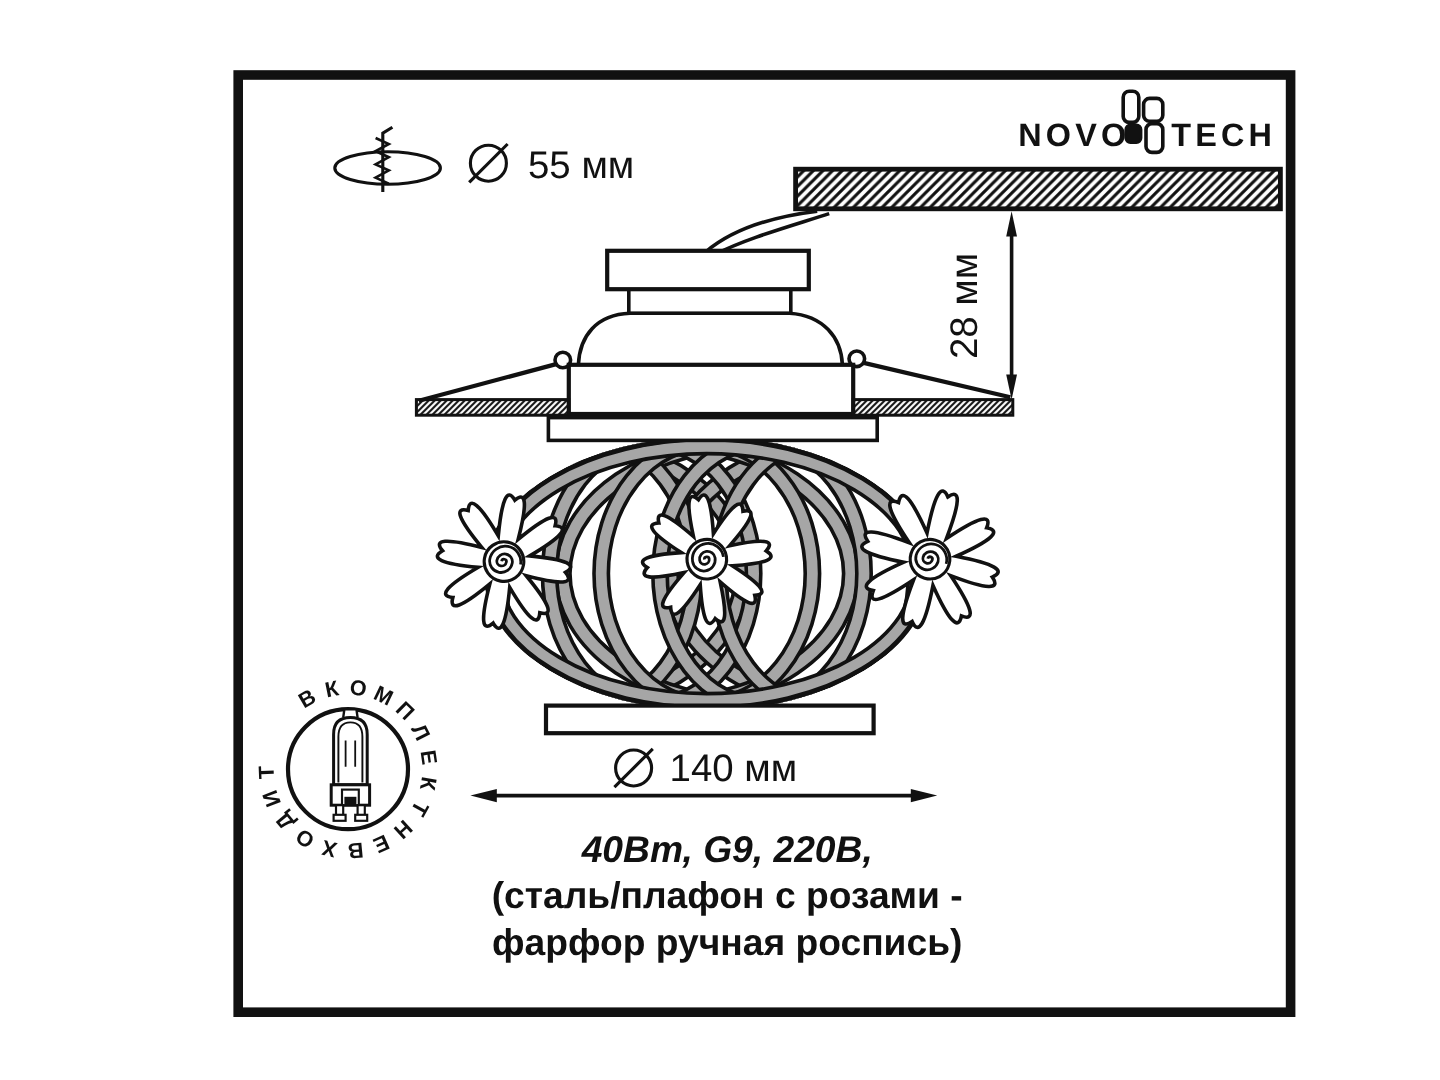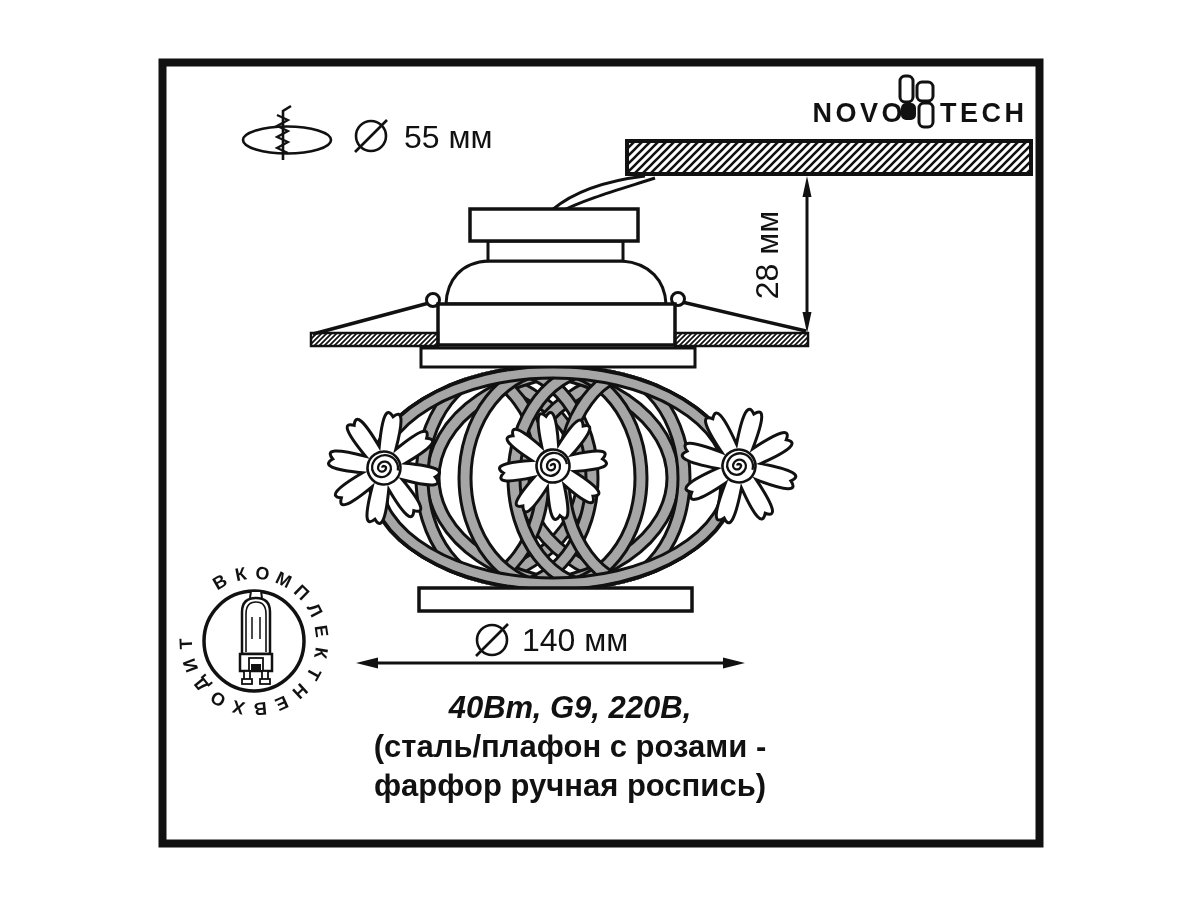--- a/index.html
+++ b/index.html
@@ -1,17 +1,17 @@
 <!DOCTYPE html>
 <html style="--ink: #111111; --band: #a6a6a6; --paper: #ffffff;"><head>
 <meta charset="utf-8">
 <style>
   :root { --ink:#111111; --band:#a6a6a6; --paper:#ffffff; }
   html,body{margin:0;padding:0;width:1200px;height:900px;background:var(--paper);overflow:hidden;}
-  #stage{position:relative;width:1020px;height:900px;background:var(--paper);}
+  #stage{position:relative;width:1020px;height:900px;background:var(--paper);margin-left:36px;}
   svg{display:block;}
   svg text{font-family:"Liberation Sans",sans-serif;fill:var(--ink);}
   .dim-label{font-size:32px;font-weight:400;}
   .logo-text{font-size:27px;font-weight:700;letter-spacing:3.5px;}
   .cap-i{font-size:31px;font-weight:700;font-style:italic;text-anchor:middle;}
   .cap-b{font-size:31px;font-weight:700;text-anchor:middle;}
   .badge-letter{font-size:18px;font-weight:700;text-anchor:middle;dominant-baseline:central;}
 </style>
 </head>
 <body>

